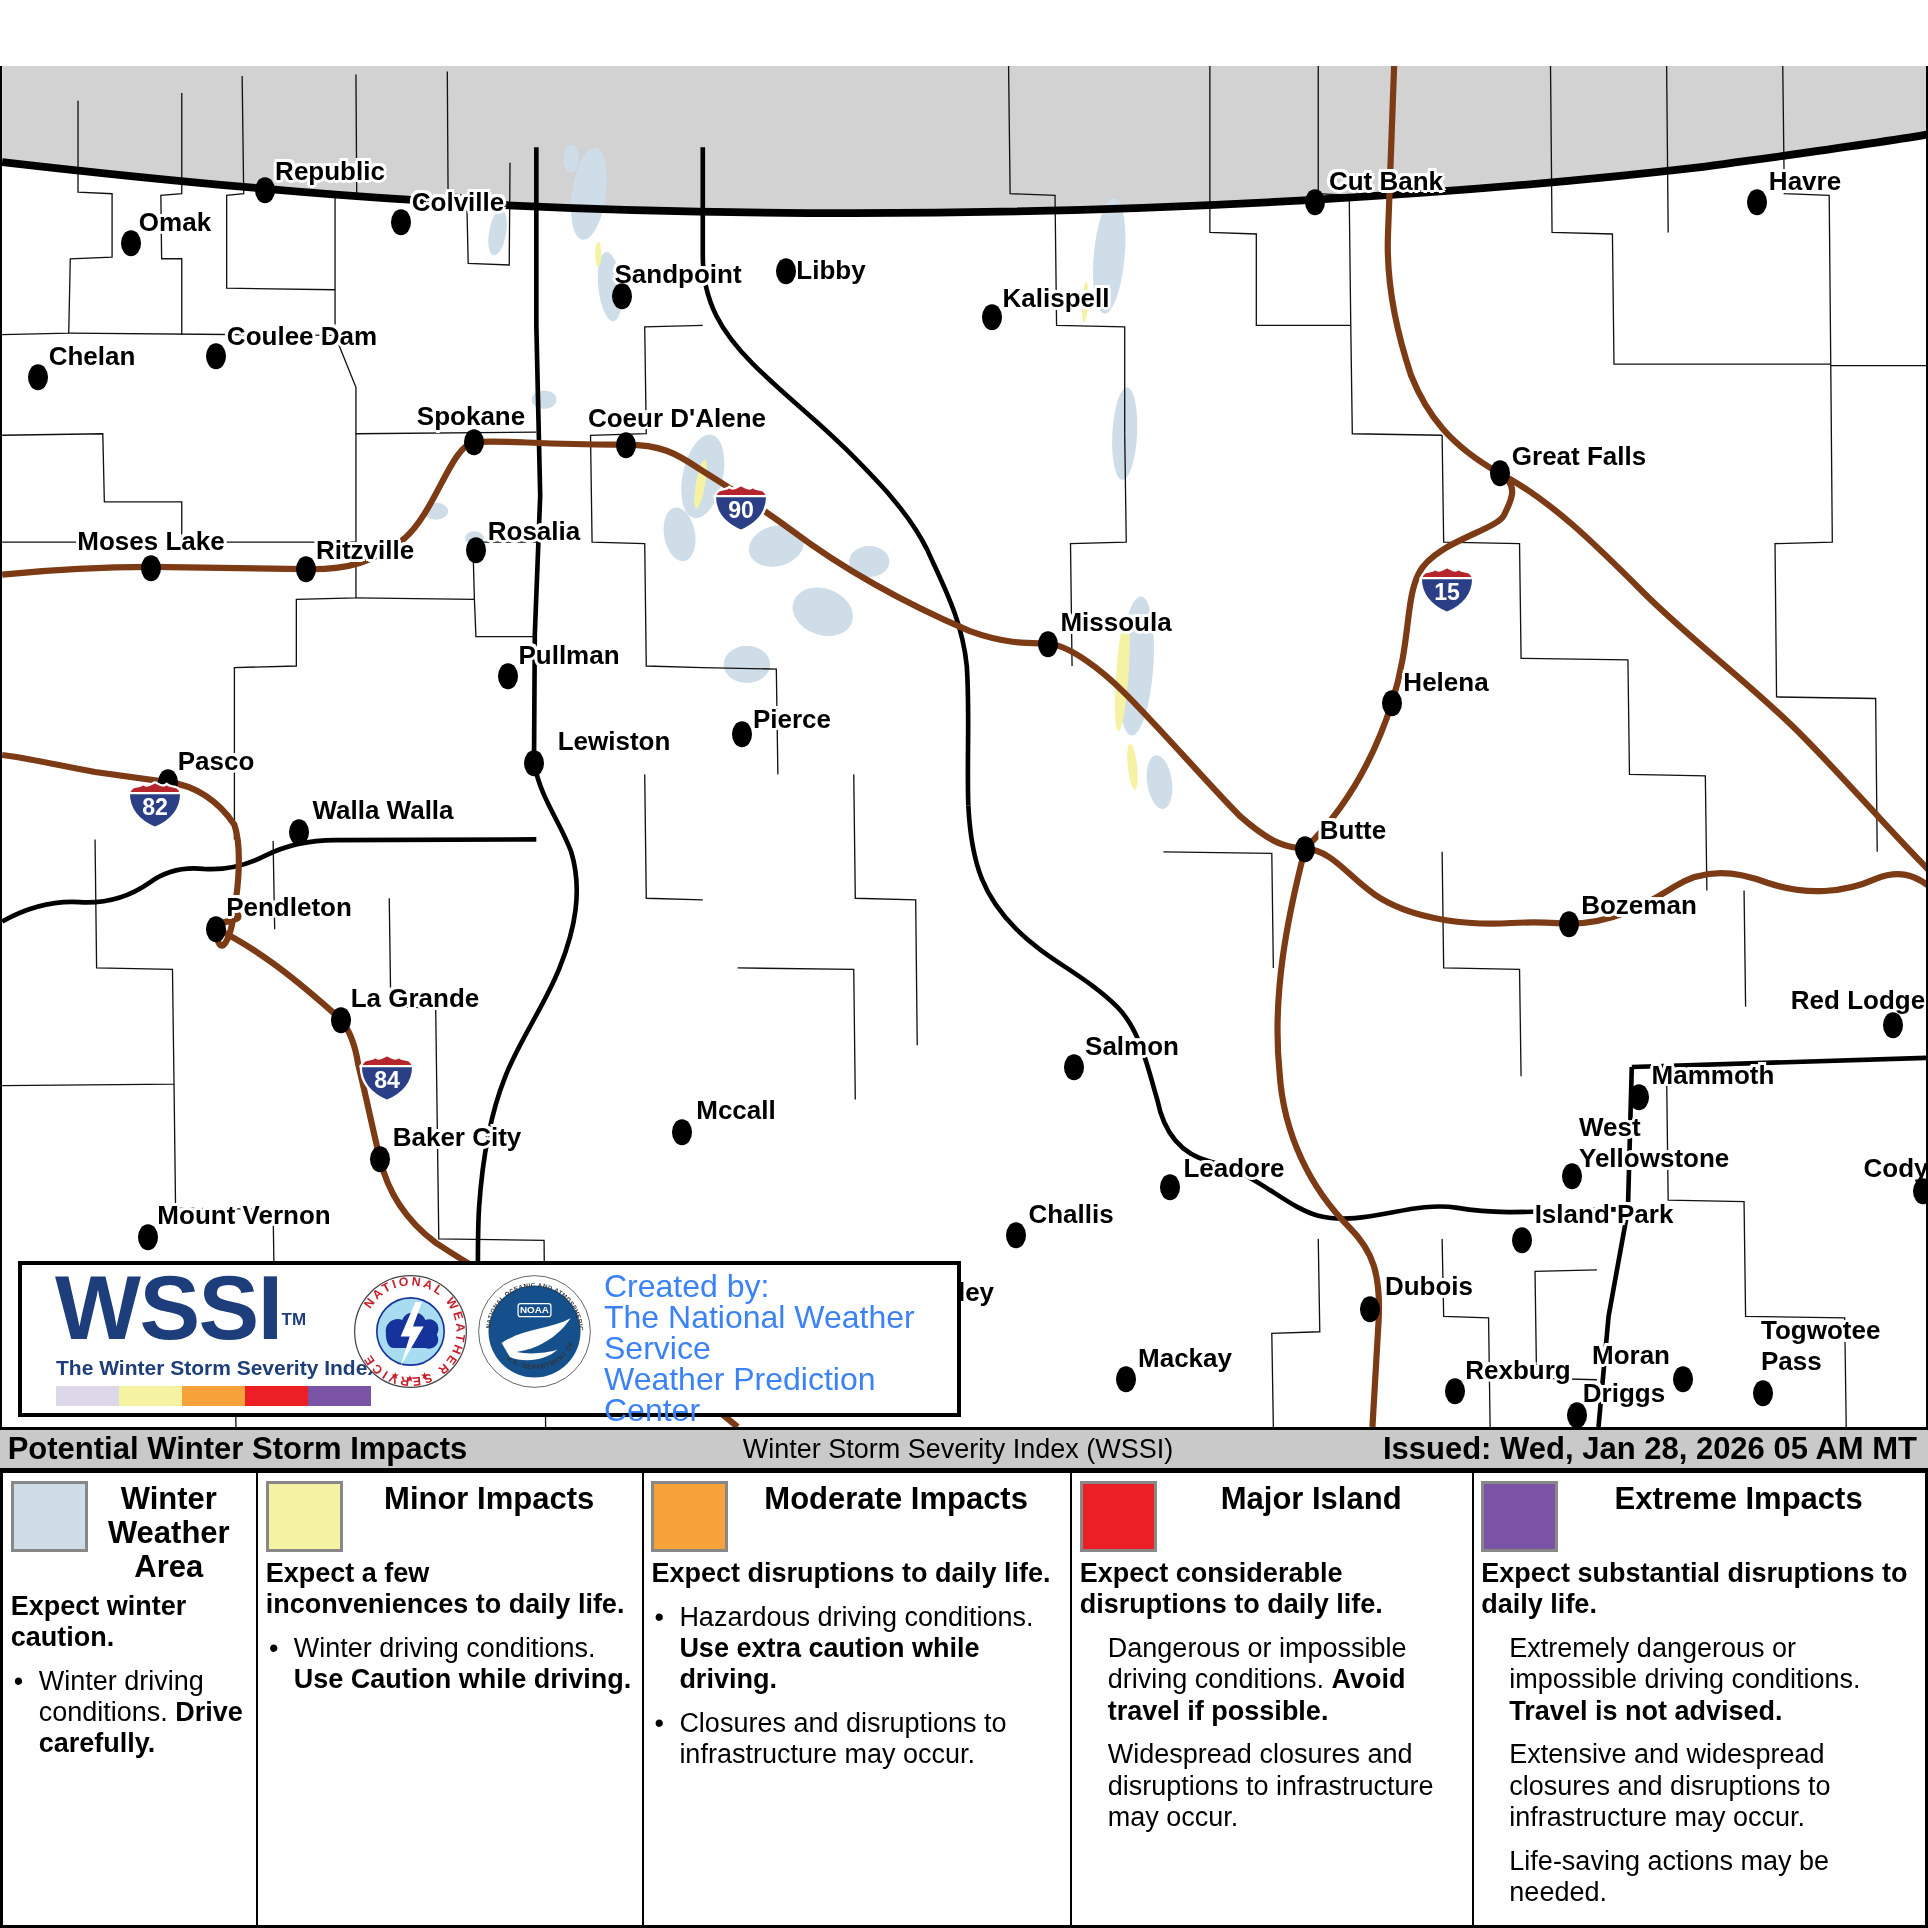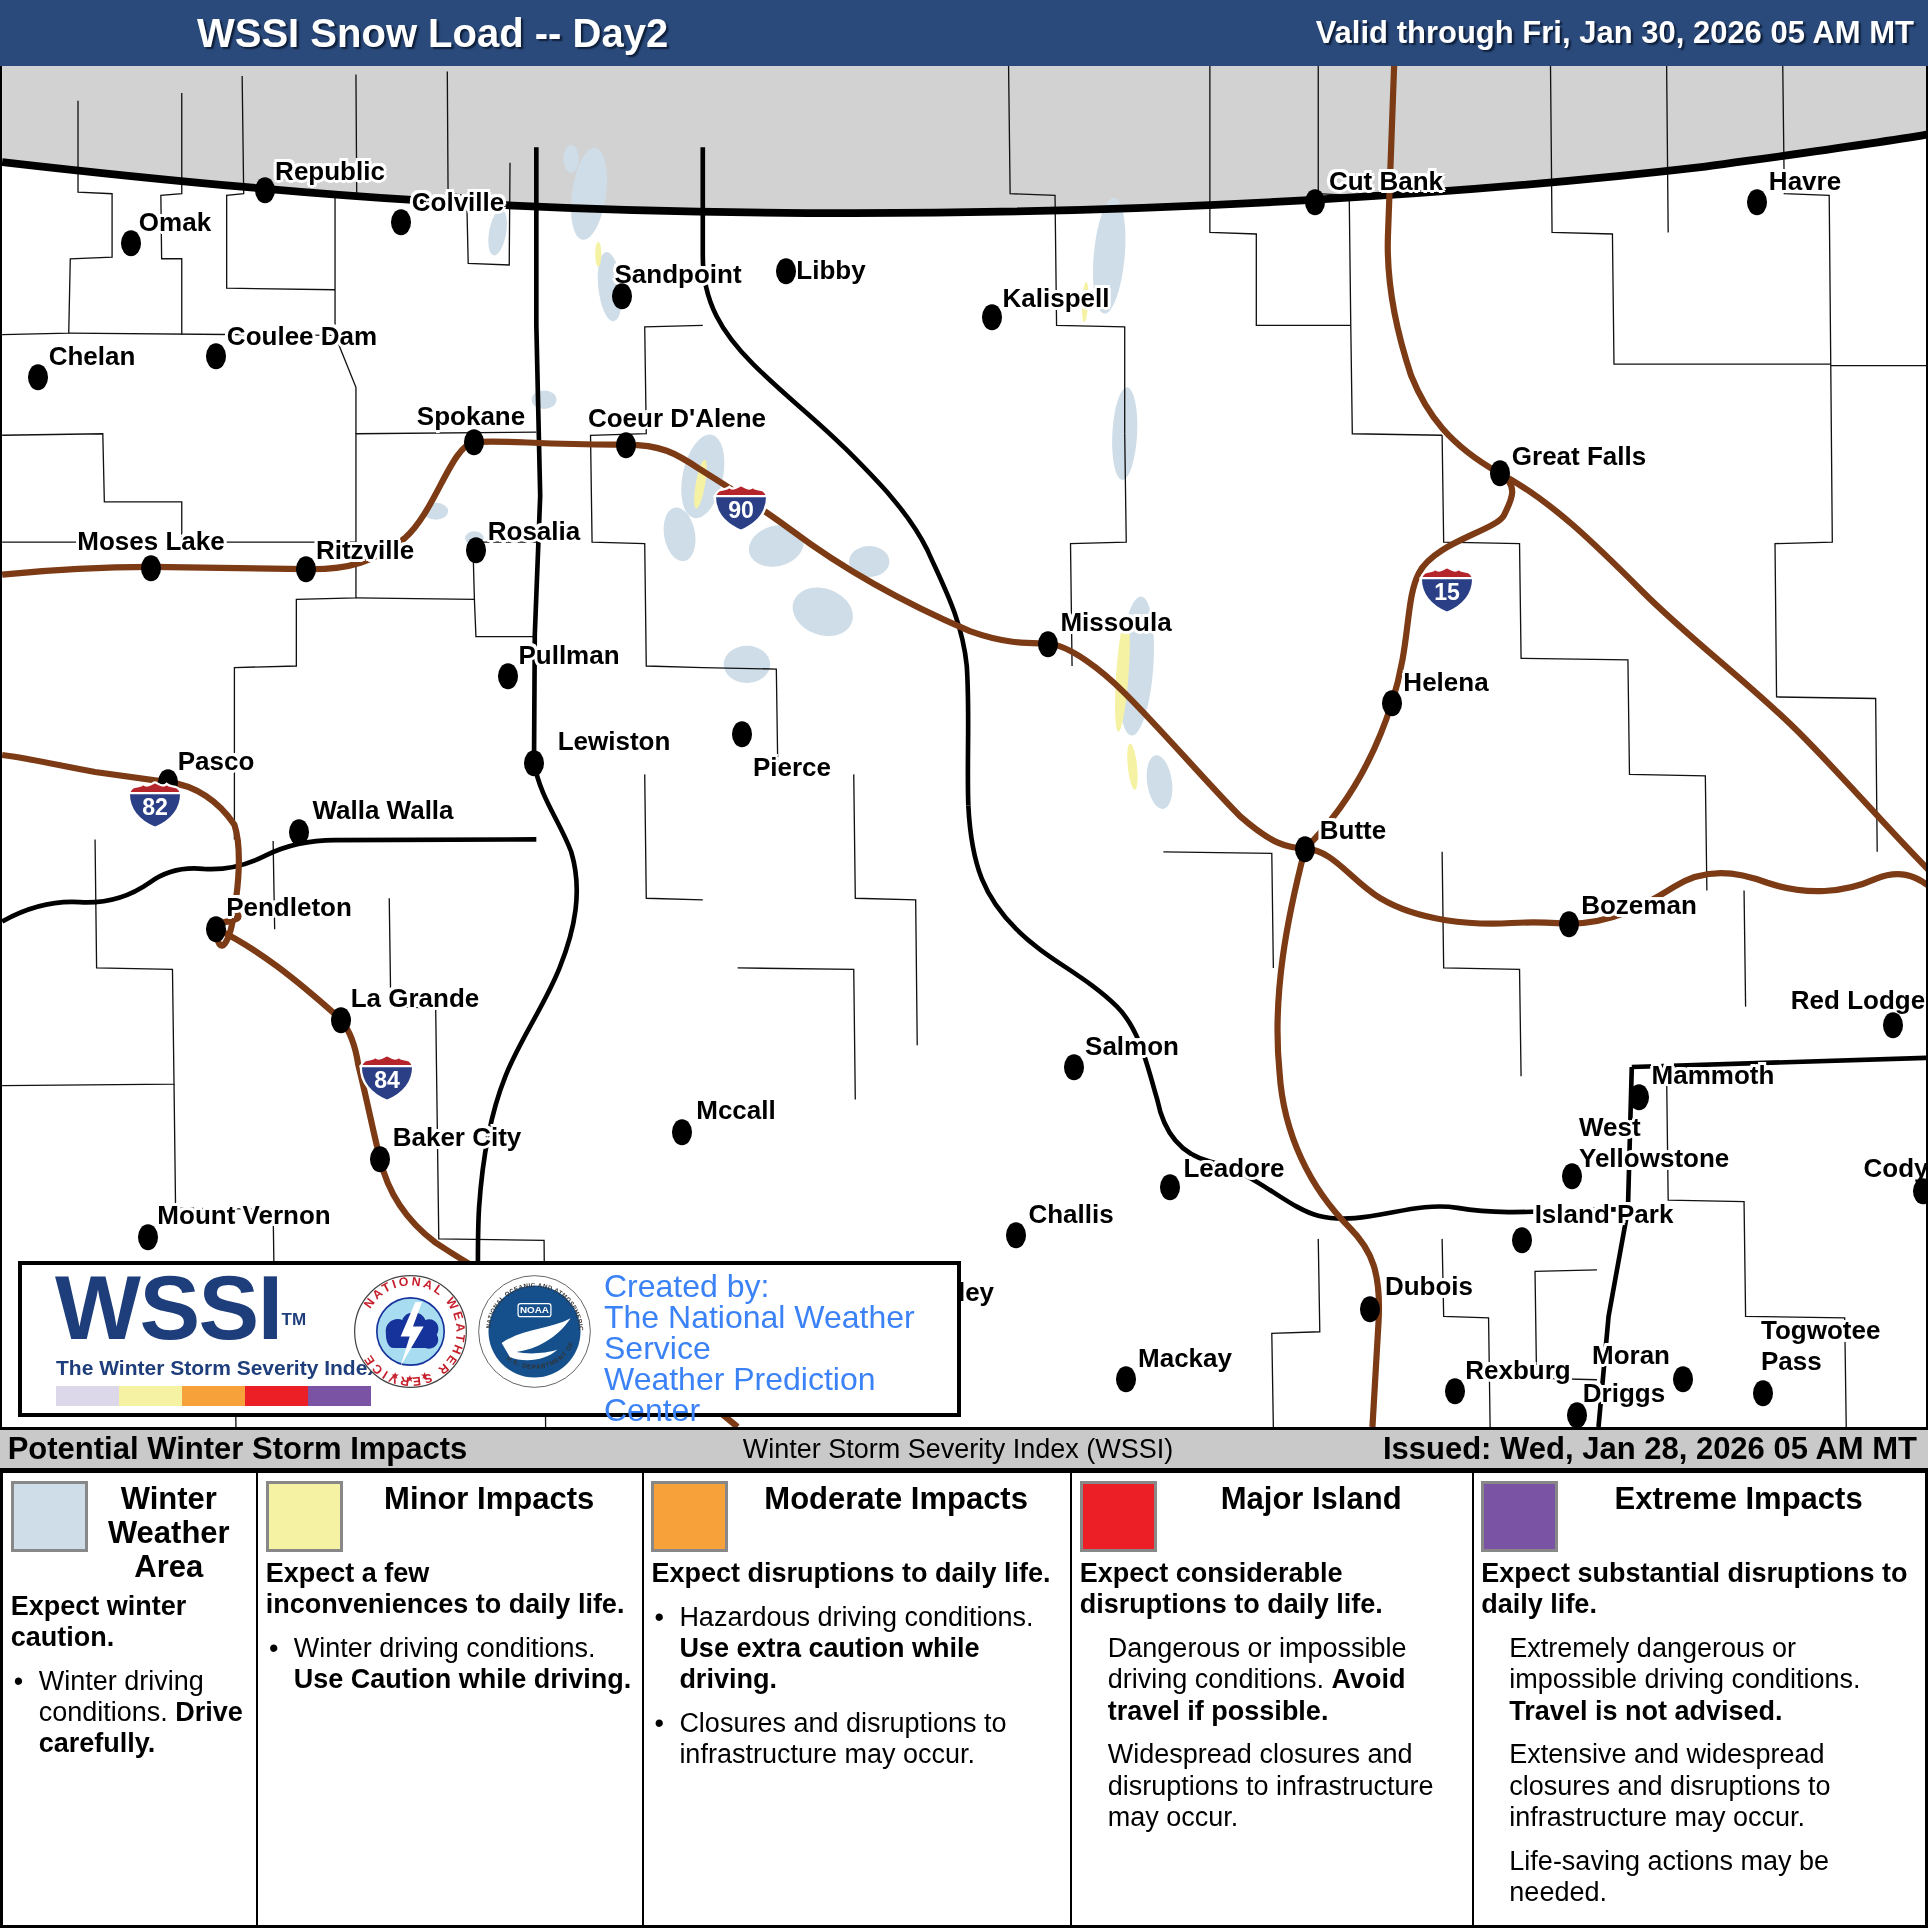--- a/index.html
+++ b/index.html
@@ -54,24 +54,20 @@
   .lintro{font-size:27px;font-weight:700;color:#000;line-height:1.16;margin-top:6.2px;}
   .litem{font-size:27px;color:#000;line-height:1.16;margin-top:12.4px;position:relative;padding-left:28px;}
   .litem .blt{position:absolute;left:3.1px;top:0;}
   .litem b,.lintro b{font-weight:700;}
 </style>
 </head>
 <body>
 
 <div id="page">
 
-  <div id="header">
-    <div class="title">WSSI Snow Load -- Day2</div>
-    <div class="valid">Valid through Fri, Jan 30, 2026 05 AM MT</div>
-  </div>
 
   <div id="map">
     <svg id="map-svg" width="1928" height="1361" viewBox="0 85 2490 1758">
 
       <path d="M0,85 L2490,85 L2490,173 C2420,185 2330,197 2200,215
             C1900,250 1500,275 1100,275 C700,275 400,255 0,209 Z" fill="#D2D2D2"></path>
       <g id="patch-layer">
           <ellipse cx="758" cy="250" rx="22" ry="60" transform="rotate(8 758 250)" fill="#CEDDE8"></ellipse>
           <ellipse cx="785" cy="370" rx="15" ry="45" transform="rotate(-6 785 370)" fill="#CEDDE8"></ellipse>
           <ellipse cx="640" cy="300" rx="11" ry="30" transform="rotate(10 640 300)" fill="#CEDDE8"></ellipse>
@@ -205,21 +201,21 @@
         <div class="city" style="left: 363px; top: 484px;">Ritzville</div>
         <div class="dot" style="left: 304px; top: 503px;"></div>
         <div class="city" style="left: 532px; top: 465px;">Rosalia</div>
         <div class="dot" style="left: 474px; top: 484px;"></div>
         <div class="city" style="left: 1114px; top: 556px;">Missoula</div>
         <div class="dot" style="left: 1046px; top: 578px;"></div>
         <div class="city" style="left: 1444px; top: 616px;">Helena</div>
         <div class="dot" style="left: 1390px; top: 637px;"></div>
         <div class="city" style="left: 567px; top: 589px;">Pullman</div>
         <div class="dot" style="left: 506px; top: 610px;"></div>
-        <div class="city" style="left: 790px; top: 653px; margin-top: 48px;">Pierce</div>
+        <div class="city" style="left: 790px; top: 653px;">Pierce</div>
         <div class="dot" style="left: 740px; top: 668px;"></div>
         <div class="city" style="left: 214px; top: 695px;">Pasco</div>
         <div class="dot" style="left: 166px; top: 716px;"></div>
         <div class="city" style="left: 612px; top: 675px;">Lewiston</div>
         <div class="dot" style="left: 532px; top: 697px;"></div>
         <div class="city" style="left: 381px; top: 744px;">Walla Walla</div>
         <div class="dot" style="left: 297px; top: 766px;"></div>
         <div class="city" style="left: 1351px; top: 764px;">Butte</div>
         <div class="dot" style="left: 1303px; top: 783px;"></div>
         <div class="city" style="left: 287px; top: 841px;">Pendleton</div>

